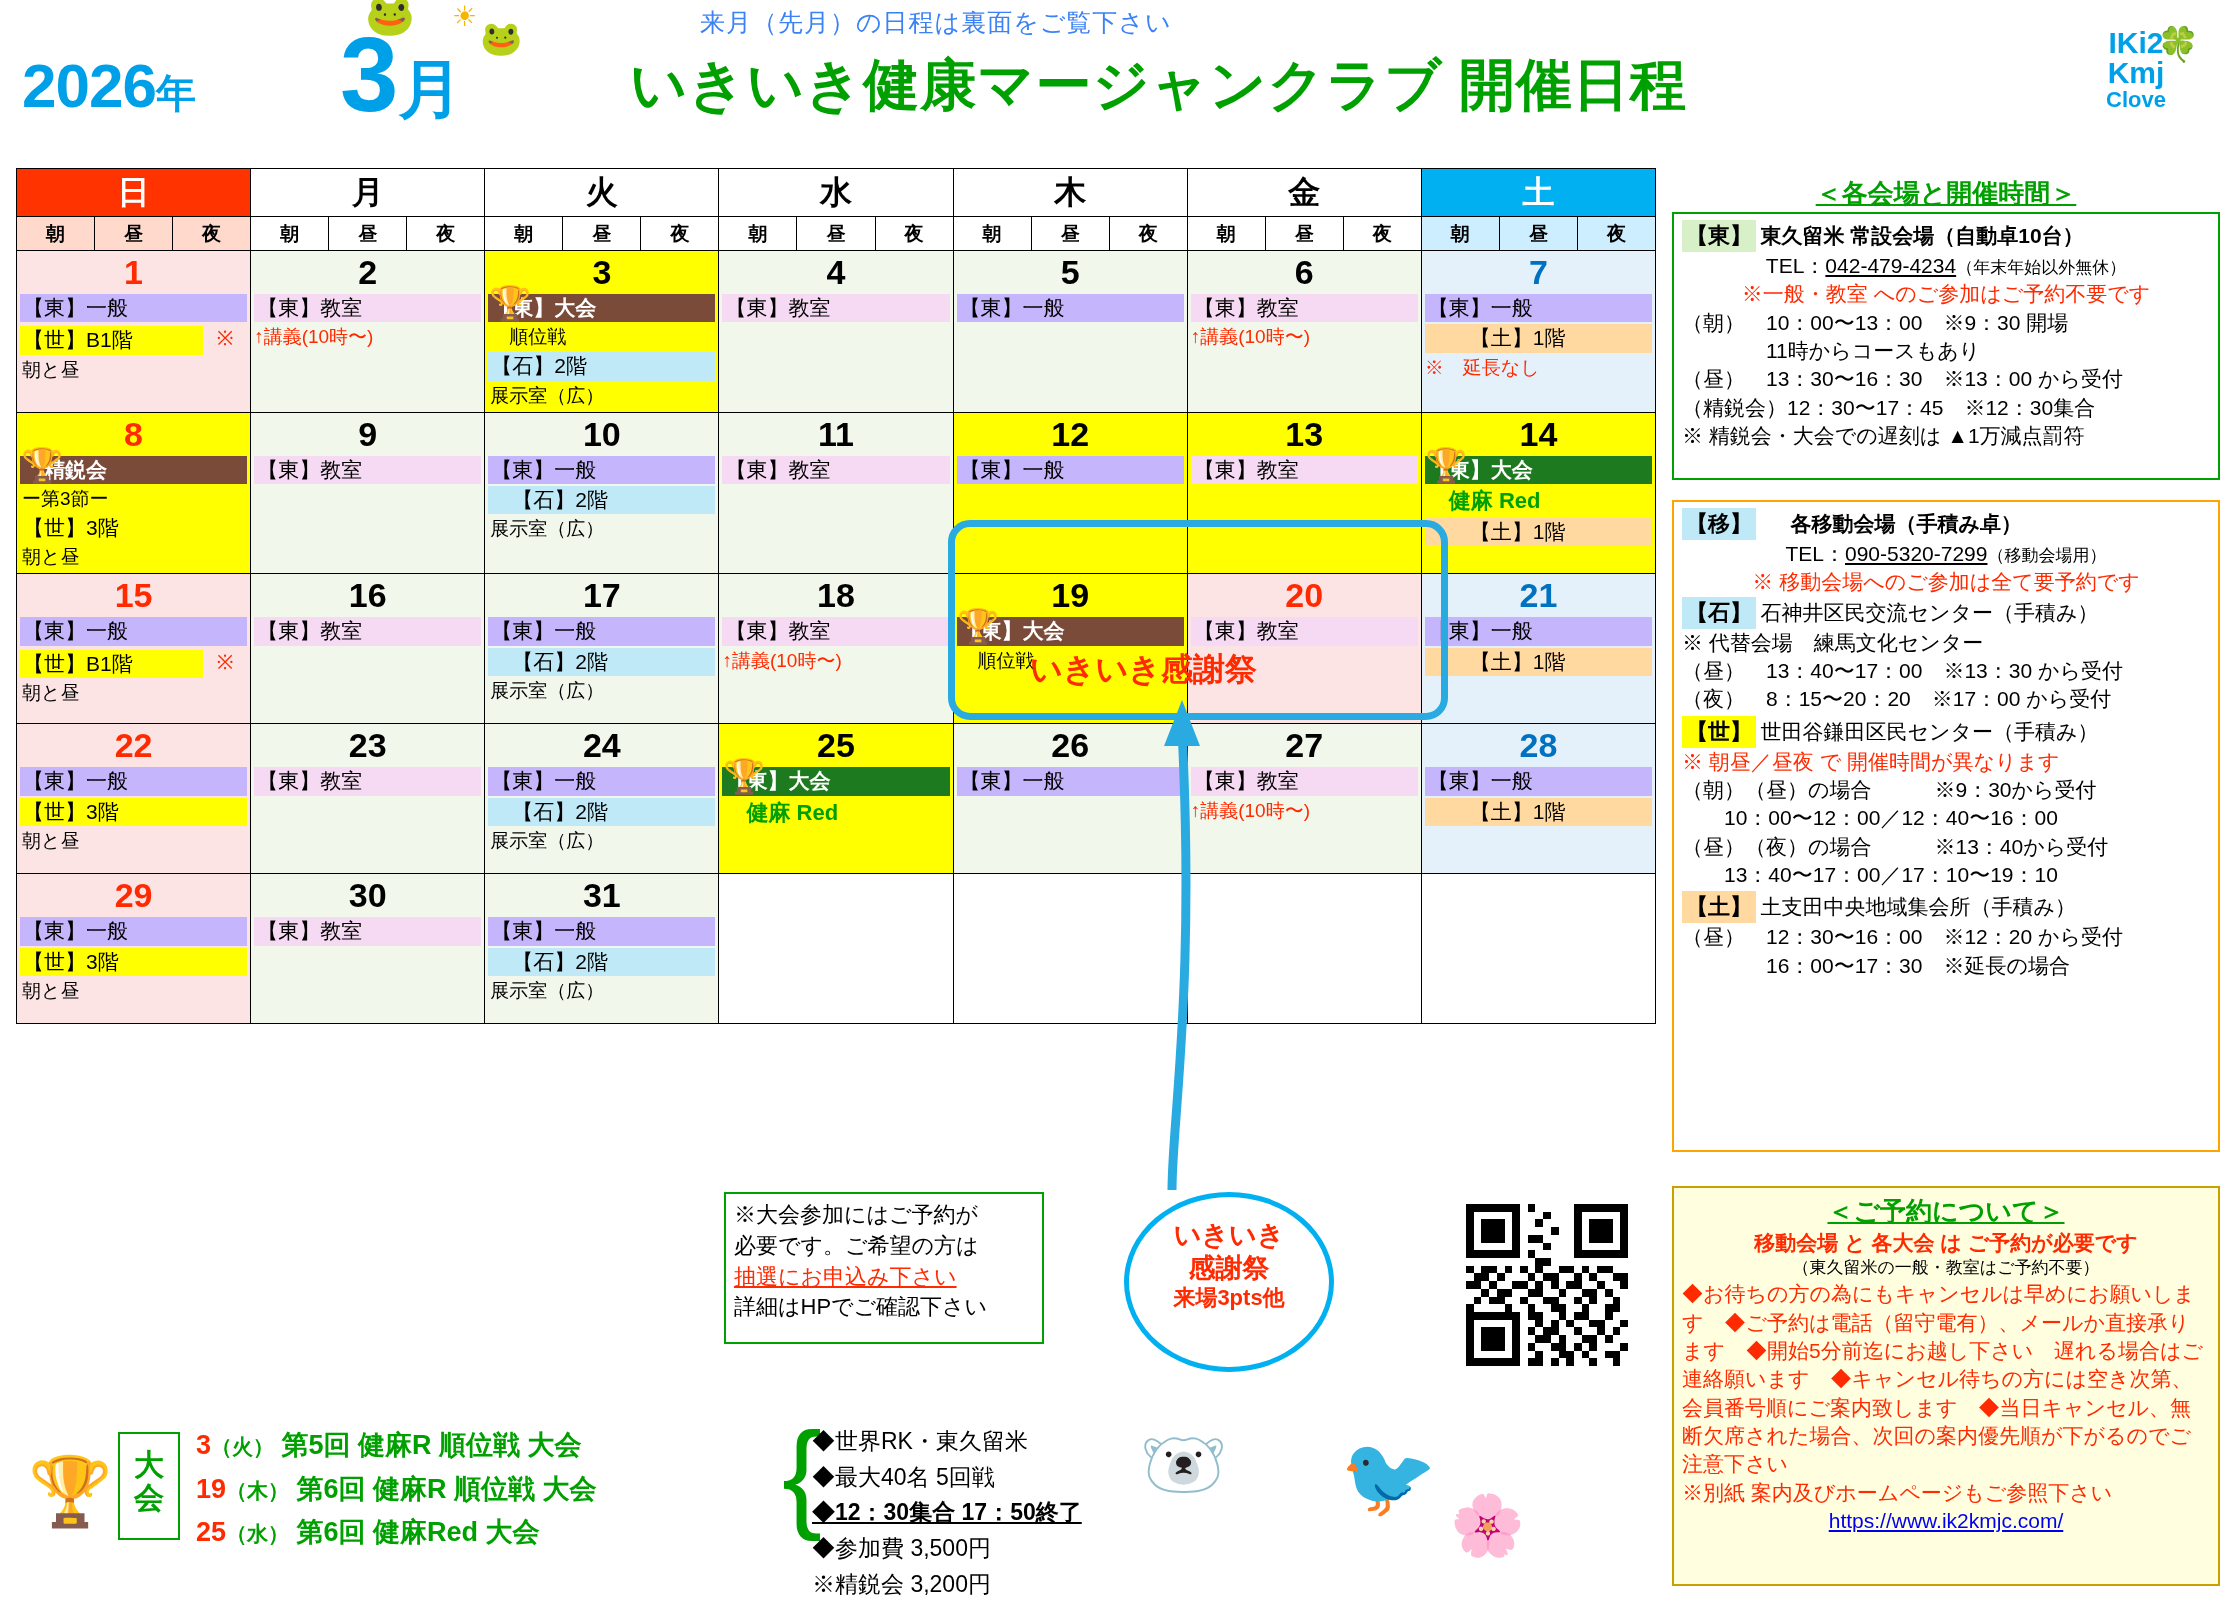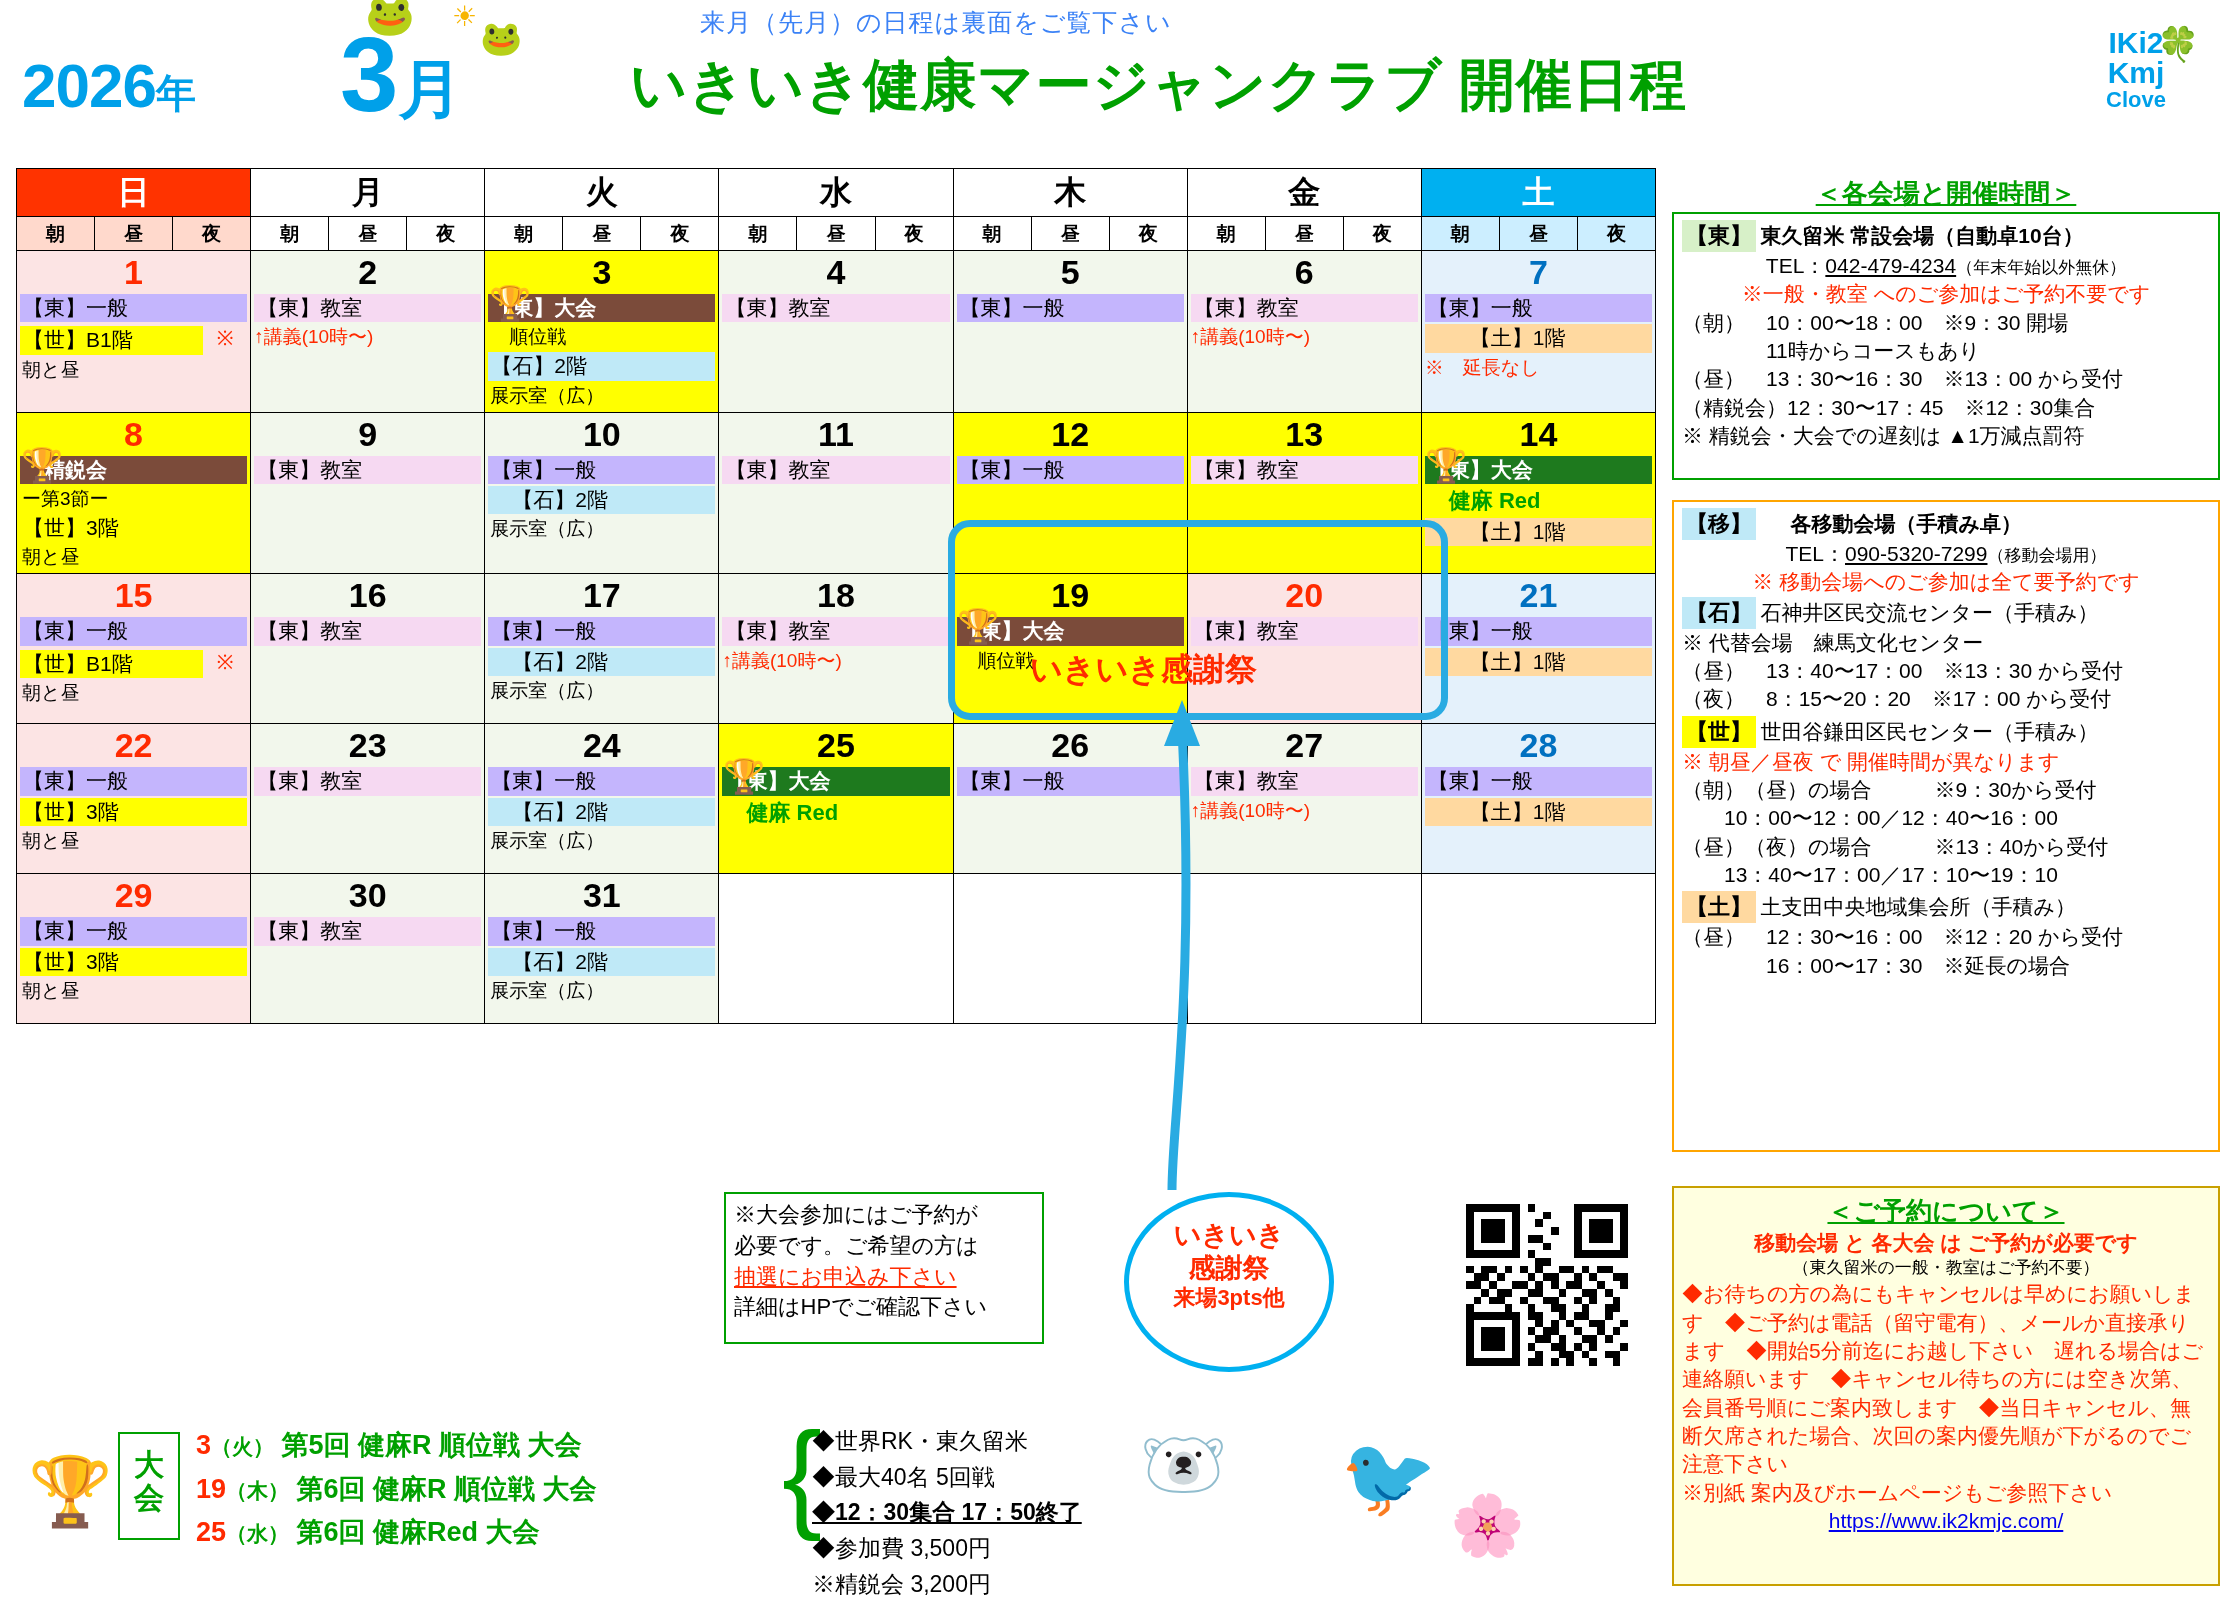--- a/index.html
+++ b/index.html
@@ -498,21 +498,21 @@
 
   <div class="rpanel box" style="top:212px; height:268px;">
     <div>
       <span class="vtag green">【東】</span>
       <span class="line" style="font-weight:bold;">東久留米 常設会場（自動卓10台）</span>
     </div>
     <div class="line center">
       <span>TEL：</span><span class="u">042-479-4234</span><span class="small">（年末年始以外無休）</span>
     </div>
     <div class="line red center">※一般・教室 へのご参加はご予約不要です</div>
-    <div class="line">（朝）　10：00〜18：00　※9：30 開場</div>
+    <div class="line">（朝）　10：00〜13：00　※9：30 開場</div>
     <div class="line">　　　　11時からコースもあり</div>
     <div class="line">（昼）　13：30〜16：30　※13：00 から受付</div>
     <div class="line">（精鋭会）12：30〜17：45　※12：30集合</div>
     <div class="line">※ 精鋭会・大会での遅刻は ▲1万減点罰符</div>
   </div>
 
   <div class="rpanel box orange" style="top:500px; height:652px;">
     <div style="text-align:left;">
       <span class="vtag blue">【移】</span>
       <span class="line" style="font-weight:bold;padding-left:30px;">各移動会場（手積み卓）</span>

